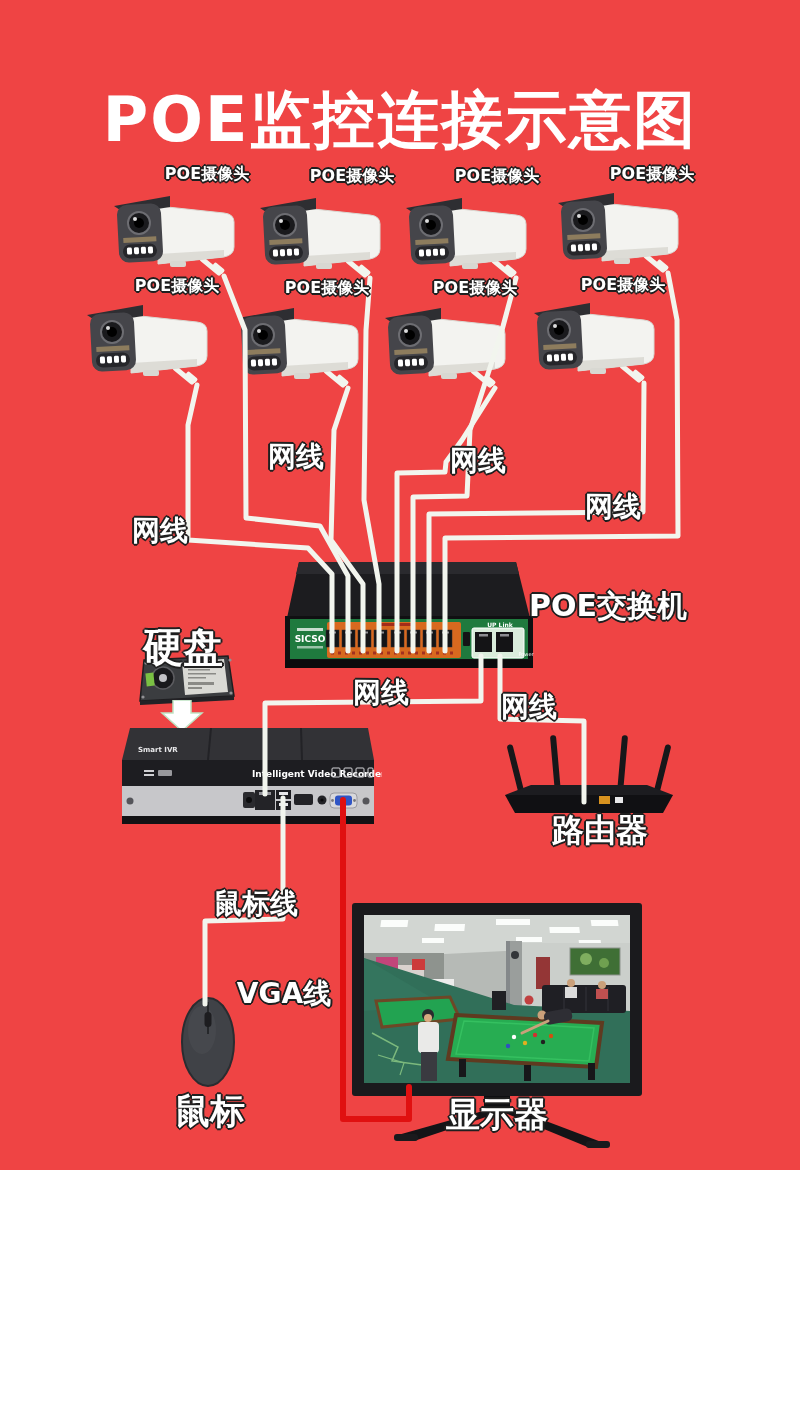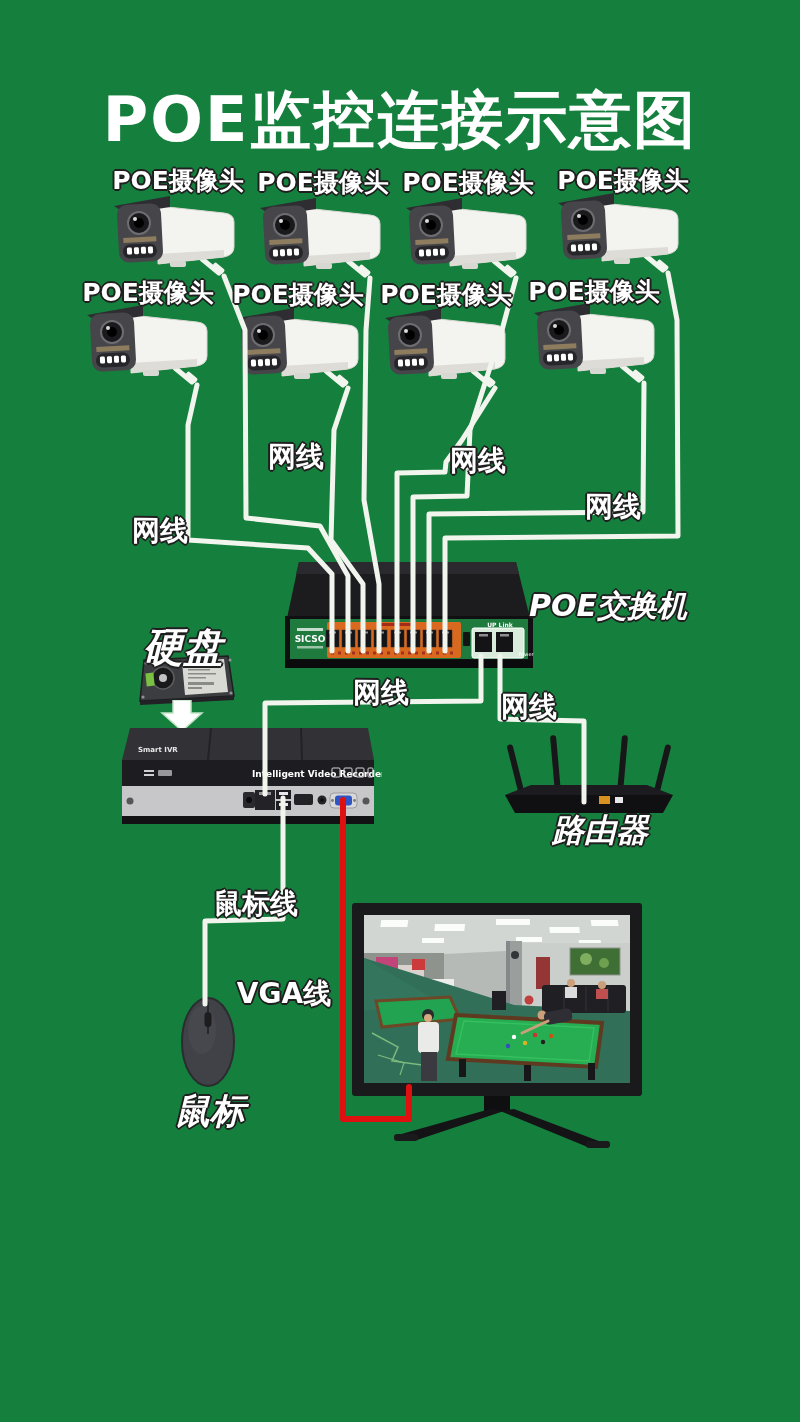--- a/index.html
+++ b/index.html
@@ -1,24 +1,24 @@
 <!DOCTYPE html>
 <html><head>
 <meta charset="utf-8">
 <style>
   html,body{margin:0;padding:0;}
   body{font-family:"DejaVu Sans",sans-serif;}
-  #stage{position:relative;width:800px;height:1422px;background:#15803d;overflow:hidden;}
+  #stage{position:relative;width:800px;height:1170px;background:#ef4444;overflow:hidden;}
   .abs{position:absolute;}
   .lbl{position:absolute;color:#fff;font-weight:bold;white-space:nowrap;transform:translateX(-50%);
        text-shadow:-2px 0 0 #1f1f1f,2px 0 0 #1f1f1f,0 -2px 0 #1f1f1f,0 2px 0 #1f1f1f,
                    -1px -1px 0 #1f1f1f,1px -1px 0 #1f1f1f,-1px 1px 0 #1f1f1f,1px 1px 0 #1f1f1f;}
-  .cam-lbl{font-size:25px;z-index:30;}
+  .cam-lbl{font-size:16px;z-index:30;margin-left:29px;}
   .wire-lbl{font-size:28px;z-index:30;}
-  .dev-lbl{font-size:31px;z-index:30;font-style:italic;}
+  .dev-lbl{font-size:31px;z-index:30;}
   #title{position:absolute;left:400px;top:78px;transform:translateX(-50%);
          color:#ffffff;font-size:62px;font-weight:900;letter-spacing:2px;white-space:nowrap;z-index:30;}
   .dev{z-index:10;}
   #cables{position:absolute;left:0;top:0;z-index:20;pointer-events:none;}
   .camera{width:126px;height:86px;z-index:10;}
 </style>
 </head>
 <body>
 
 <div id="stage">
@@ -292,20 +292,21 @@
         <rect x="180" y="95" width="28" height="13" rx="5" fill="#2e2e34" transform="rotate(-10 194 101)"></rect>
         <line x1="184" y1="106" x2="158" y2="118" stroke="#caa07a" stroke-width="3" stroke-linecap="round"></line>
       </g>
     </g>
     <rect x="132" y="195" width="26" height="15" fill="#0f0f12"></rect>
     <polygon points="138,208 152,210 62,240 46,234" fill="#141417"></polygon>
     <polygon points="148,210 162,208 252,242 238,247" fill="#141417"></polygon>
     <rect x="42" y="233" width="24" height="7" rx="3" fill="#1a1a1d"></rect>
     <rect x="234" y="240" width="24" height="7" rx="3" fill="#1a1a1d"></rect>
   </svg>
+  <div class="lbl dev-lbl" style="left:497px;top:1092px;font-size:34px">显示器</div>
 
   <svg id="cables" width="800" height="1422" viewBox="0 0 800 1422">
     <g fill="none" stroke="#f2f5ee" stroke-width="5" stroke-linejoin="round" stroke-linecap="round">
       <path d="M197,385 L188,425 L188,540 L308,548 L332,574 L332,651"></path>
       <path d="M224,276 L245,330 L246,518 L320,526 L348,576 L348,651"></path>
       <path d="M348,388 L334,430 L331,540 L363,584 L363,651"></path>
       <path d="M370,278 L366,330 L364,500 L379,584 L379,651"></path>
       <path d="M495,388 L462,440 L446,462 L445,472 L397,473 L397,651"></path>
       <path d="M516,278 L502,330 L470,430 L467,496 L413,497 L413,651"></path>
       <path d="M644,383 L643,512 L429,514 L429,651"></path>

